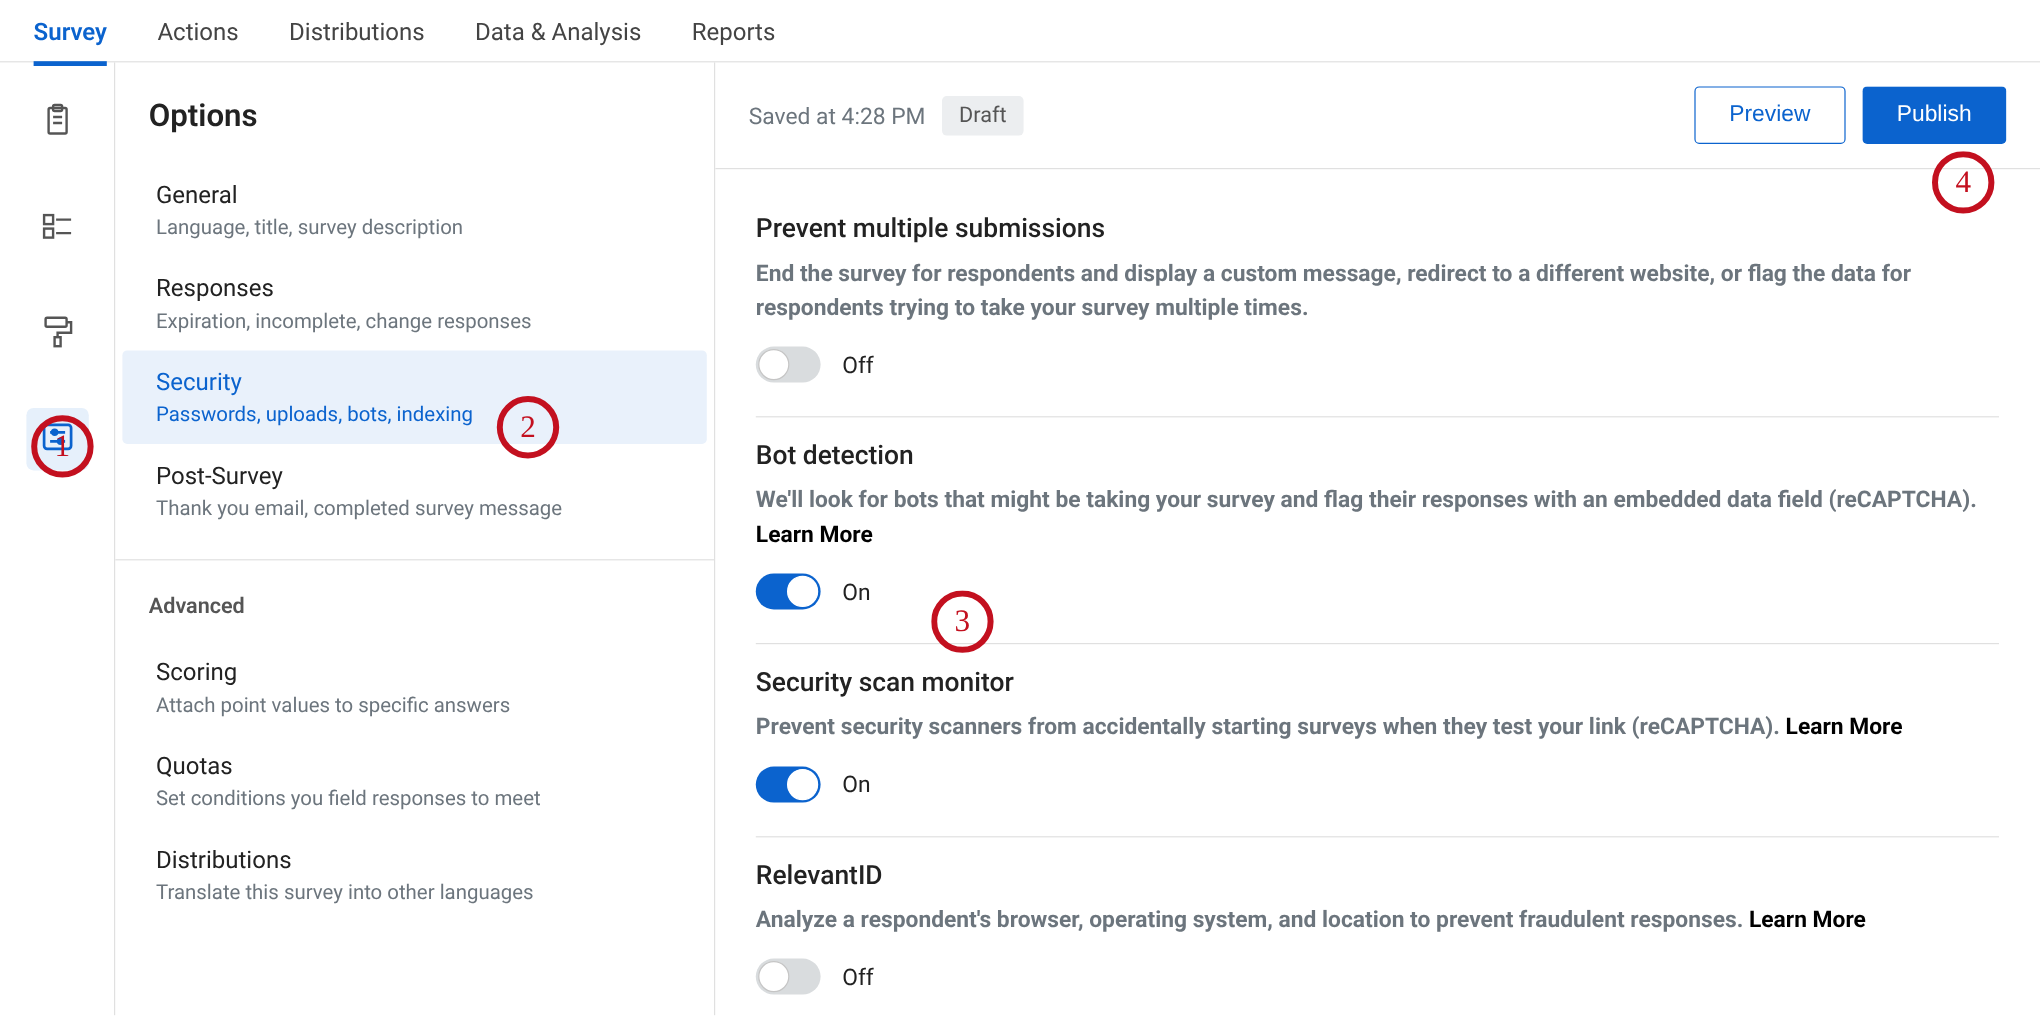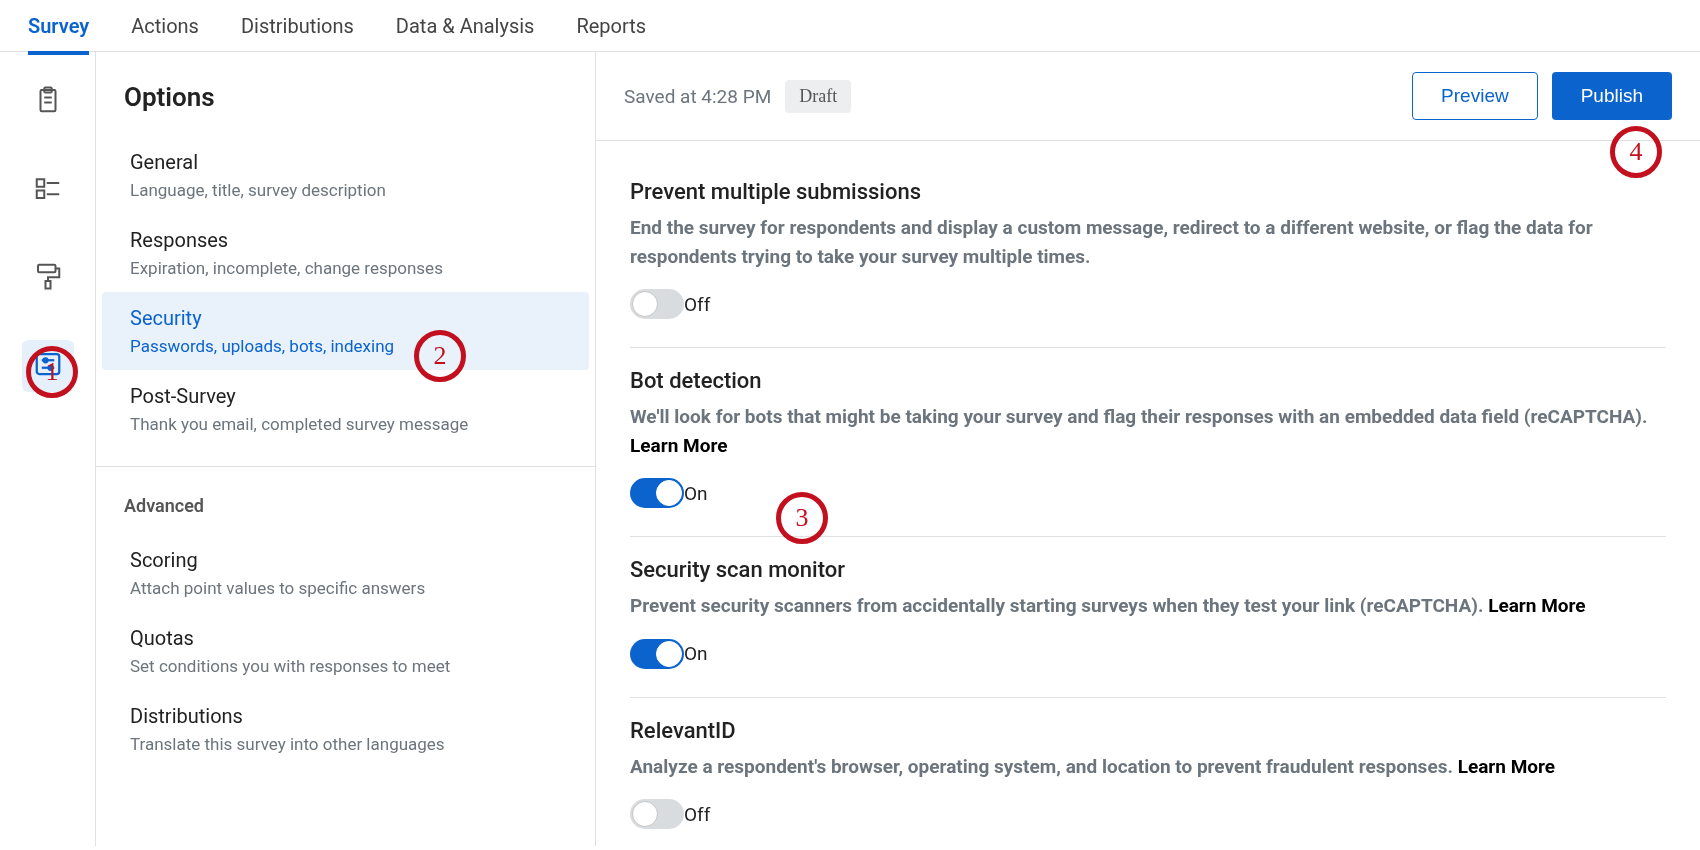--- a/index.html
+++ b/index.html
@@ -26,33 +26,33 @@
 .opt-item .opt-sub { font-size: 17px; color: #6c757d; }
 .opt-item.selected { background: #e9f1fb; }
 .opt-item.selected .opt-title { color: #0b63ce; }
 .opt-item.selected .opt-sub { color: #0b63ce; }
 .side-divider { height: 1px; background: #e0e0e0; margin: 18px 0; }
 .side-section-label { font-size: 18px; font-weight: 600; color: #555; padding: 10px 28px 18px; }
 
 .maincol { flex: 1; display: flex; flex-direction: column; overflow: hidden; }
 .mainhdr { display: flex; align-items: center; padding: 20px 28px; border-bottom: 1px solid #e0e0e0; gap: 14px; }
 .saved-text { font-size: 19px; color: #6c757d; }
-.draft-badge { background: #eceef0; color: #555; font-size: 18px; padding: 6px 14px; border-radius: 4px; font-family: Liberation Serif, serif; }
+.draft-badge { background: #eceef0; color: #555; font-size: 18px; padding: 6px 14px; border-radius: 4px; }
 .hdr-spacer { flex: 1; }
 .btn { font-size: 19px; padding: 12px 28px; border-radius: 4px; cursor: pointer; border: 1px solid transparent; }
 .btn.outline { border-color: #0b63ce; color: #0b63ce; background: #fff; }
 .btn.primary { background: #0b63ce; color: #fff; }
 
 .settings-wrap { flex: 1; overflow-y: auto; padding: 18px 34px 0 34px; }
 .setting { padding: 20px 0 28px; }
 .setting + .setting { border-top: 1px solid #e0e0e0; }
 .setting .s-title { font-size: 22px; font-weight: 500; color: #222; margin-bottom: 10px; }
 .setting .s-desc { font-size: 19px; color: #6c757d; line-height: 1.5; margin-bottom: 18px; font-weight: bold; }
 .setting .s-desc a { color: #000000; text-decoration: none; }
-.toggle-row { display: flex; align-items: center; }
+.toggle-row { display: flex; align-items: center; gap: 18px; }
 .toggle { width: 54px; height: 30px; border-radius: 15px; position: relative; cursor: pointer; }
 .toggle .knob { width: 26px; height: 26px; border-radius: 50%; background: #fff; position: absolute; top: 2px; border: 1px solid #c5c5c5; }
 .toggle.off { background: #d9dcde; }
 .toggle.off .knob { left: 2px; }
 .toggle.on { background: #0b63ce; }
 .toggle.on .knob { right: 2px; border-color: #fff; }
 .toggle-label { font-size: 19px; color: #222; }
 
 
 .anno { position: absolute; width: 52px; height: 52px; border: 5px solid #c3101f; border-radius: 50%; display: flex; align-items: center; justify-content: center; font-size: 26px; color: #c3101f; font-weight: 400; background: rgba(255,255,255,0); pointer-events: none; z-index: 50; font-family: Georgia, serif; }
@@ -146,21 +146,21 @@
 
     <div class="side-divider"></div>
     <div class="side-section-label">Advanced</div>
 
     <div class="opt-item">
       <div class="opt-title">Scoring</div>
       <div class="opt-sub">Attach point values to specific answers</div>
     </div>
     <div class="opt-item">
       <div class="opt-title">Quotas</div>
-      <div class="opt-sub">Set conditions you with responses to meet</div>
+      <div class="opt-sub">Set conditions you field responses to meet</div>
     </div>
     <div class="opt-item">
       <div class="opt-title">Distributions</div>
       <div class="opt-sub">Translate this survey into other languages</div>
     </div>
   </div>
 
   <div class="maincol">
     <div class="mainhdr">
       <span class="saved-text">Saved at 4:28 PM</span>

